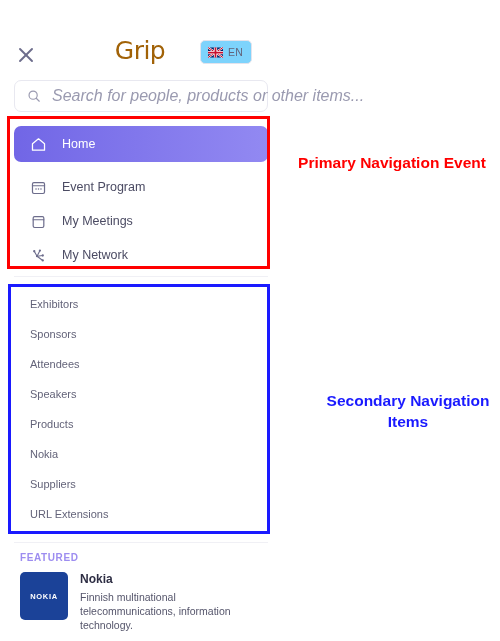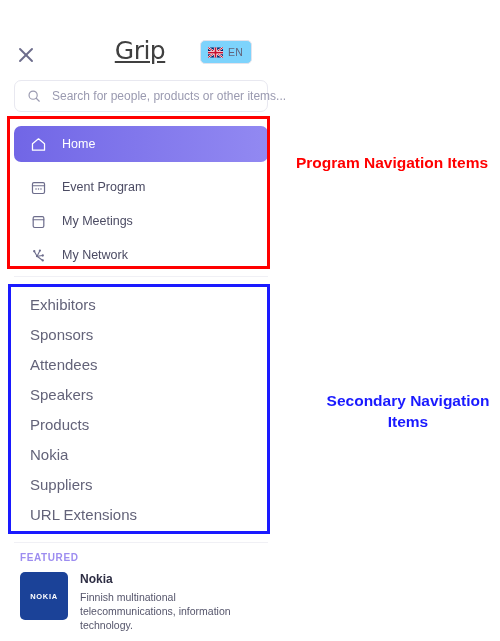--- a/index.html
+++ b/index.html
@@ -45,23 +45,22 @@
   #brand-logo {
     position: absolute;
     left: 0;
     right: 0;
     top: 36px;
     text-align: center;
     font-family: "DejaVu Sans", sans-serif;
     font-size: 25px;
     font-weight: 400;
     letter-spacing: -0.5px;
-    color: #404040;
+    color: #a16207;
     line-height: 30px;
-    text-decoration: underline;
   }
 
   #language-button {
     position: absolute;
     right: 28px;
     top: 40px;
     height: 24px;
     min-width: 52px;
     border: 1px solid #e3e3ec;
     border-radius: 5px;
@@ -98,21 +97,22 @@
     background: #ffffff;
     display: flex;
     align-items: center;
     padding: 0 12px;
     box-sizing: border-box;
     gap: 11px;
     cursor: text;
   }
   #search-box .search-icon { flex: none; display: block; }
   #search-input-text {
-    font-size: 12px;
+    font-size: 16px;
+    font-style: italic;
     color: #9a9ab0;
     font-family: "Liberation Sans", sans-serif;
     white-space: nowrap;
   }
 
   
   #primary-nav {
     position: absolute;
     left: 14px;
     top: 126px;
@@ -164,21 +164,21 @@
   }
   .sub-item {
     height: 30px;
     display: flex;
     align-items: center;
     padding: 0 16px;
     box-sizing: border-box;
     cursor: pointer;
   }
   .sub-item .sub-label {
-    font-size: 15px;
+    font-size: 11px;
     color: #636379;
     font-weight: 400;
   }
 
   
   #featured-section {
     position: absolute;
     left: 20px;
     top: 552px;
     width: 248px;
@@ -394,14 +394,14 @@
         <div id="featured-desc">Finnish multinational telecommunications, information technology.</div>
       </div>
     </div>
   </div>
 
 </div>
 
 <div class="annot-box" id="annot-box-primary"></div>
 <div class="annot-box" id="annot-box-secondary"></div>
 
-<div class="annot-label" id="annot-label-primary">Program Navigation Items</div>
+<div class="annot-label" id="annot-label-primary">Primary Navigation Event</div>
 <div class="annot-label" id="annot-label-secondary">Secondary Navigation Items</div>
 
 </body></html>

